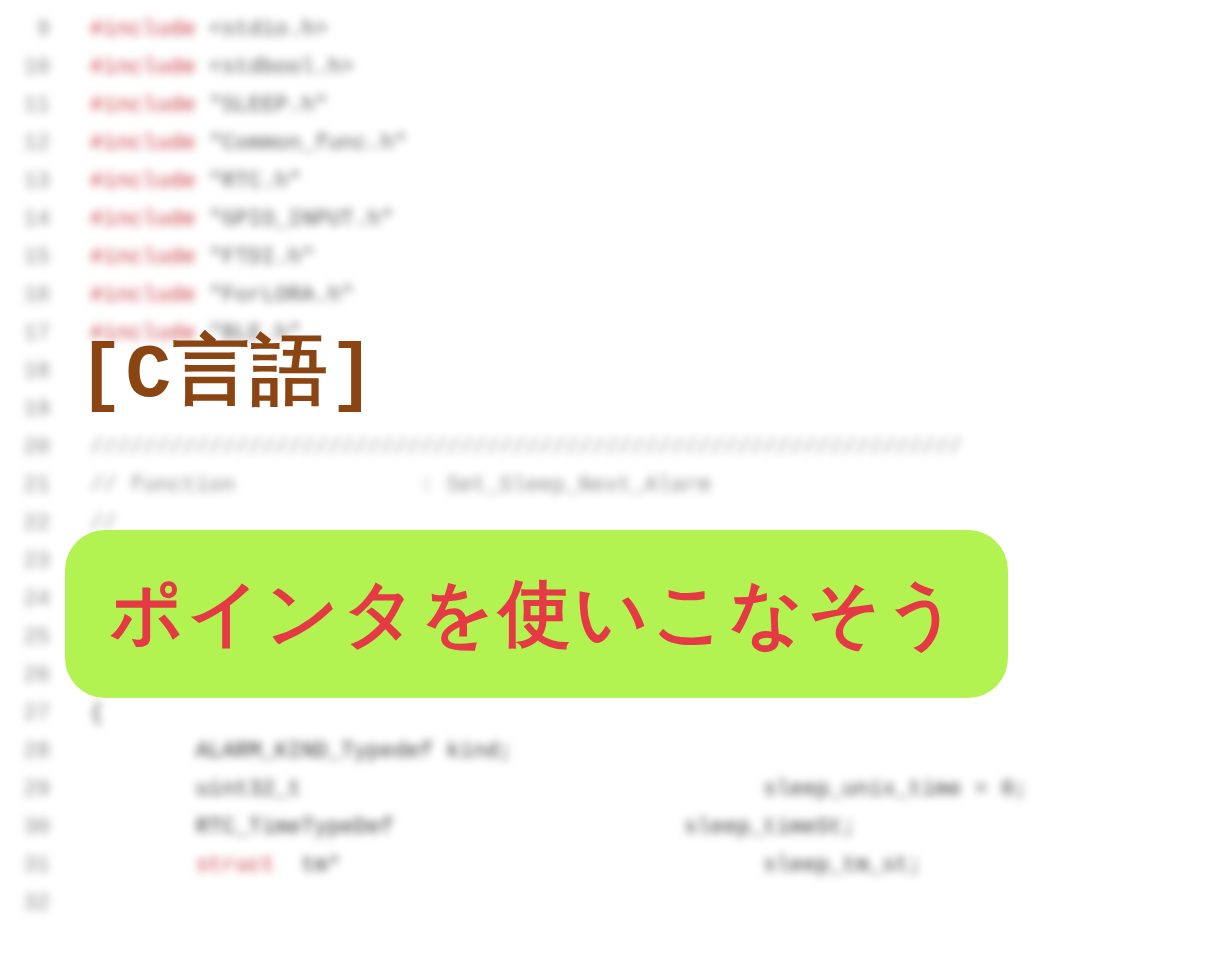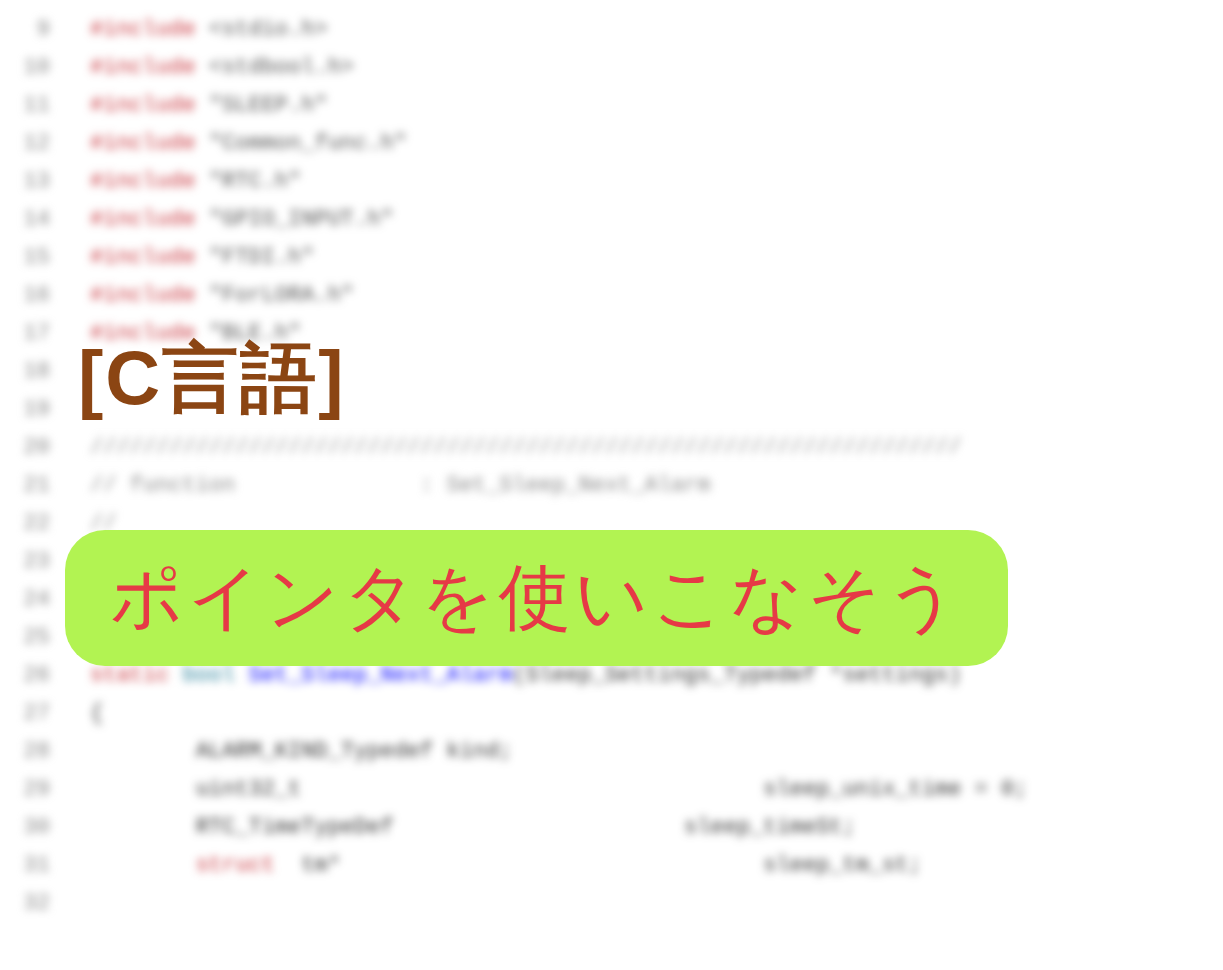--- a/index.html
+++ b/index.html
@@ -66,39 +66,39 @@
     .comment {
       color: #888888;
     }
     
     .normal {
       color: #333333;
     }
     
     .title-badge {
       position: absolute;
-      top: 328px;
+      top: 320px;
       left: 78px;
       font-size: 76px;
       font-weight: 600;
       color: #8B4513;
-      font-family: Liberation Sans, sans-serif;
+      font-family: Liberation Mono, monospace;
       z-index: 10;
       letter-spacing: 2px;
     }
     
     .subtitle-badge {
       position: absolute;
       top: 530px;
       left: 65px;
       background: #B2F352;
       color: #E63946;
       font-size: 72px;
-      font-weight: 400;
-      padding: 20px 45px;
+      font-weight: 700;
+      padding: 36px 45px;
       border-radius: 40px;
       font-family: 'Hiragino Sans', 'Meiryo', sans-serif;
       z-index: 10;
       letter-spacing: 4px;
     }
   </style>
 </head>
 <body>
 
 <div class="code-container">

